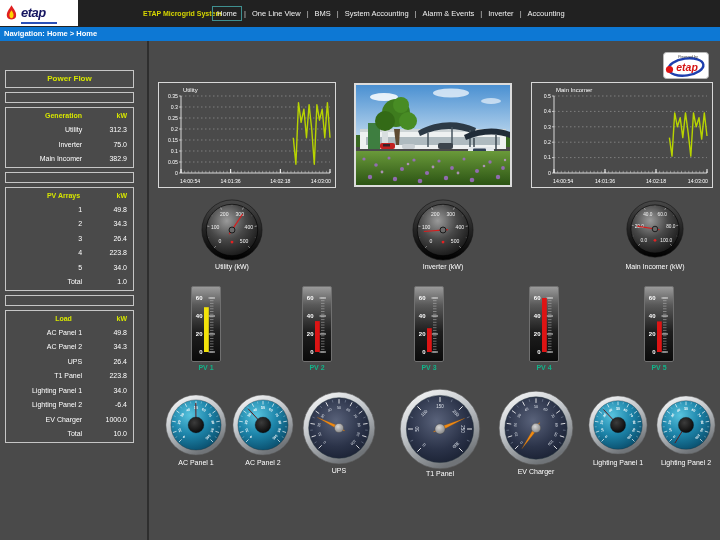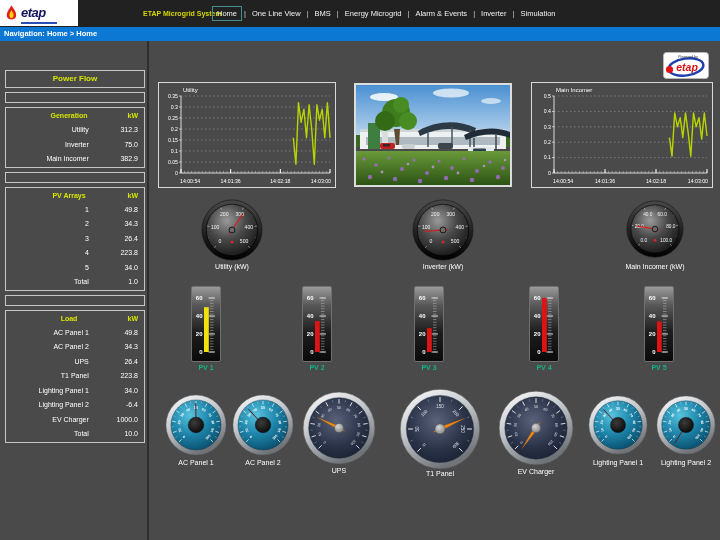--- a/index.html
+++ b/index.html
@@ -16,21 +16,21 @@
   .menu{position:absolute;left:212px;top:0;height:27px;display:flex;align-items:center;
         font-size:7.5px;color:#f2f2f2;}
   .menu-item{padding:2px 4px;white-space:nowrap;}
   .menu-item.active{border:1px solid #3f8f8f;}
   .sep{color:#cfcfcf;margin:0 2px;}
   
   .breadcrumb-bar{position:absolute;left:0;top:27px;width:720px;height:14px;background:#0d78d4;
         color:#fff;font-size:7.5px;font-weight:bold;line-height:14px;padding-left:4px;box-sizing:border-box;}
   .v-divider{position:absolute;left:147px;top:41px;width:2px;height:499px;background:#2e2e2e;}
   
-  .left-panel{position:absolute;left:5px;top:70px;width:140px;}
+  .left-panel{position:absolute;left:5px;top:70px;width:129px;}
   .pf-box{border:1px solid #c6c6c6;margin-bottom:4px;}
   .pf-title{height:16px;line-height:16px;text-align:center;color:#d6e600;font-weight:bold;font-size:8px;}
   .pf-spacer{height:9px;}
   .pf-head{display:flex;height:15px;line-height:15px;font-size:7px;font-weight:bold;color:#d6e600;}
   .pf-sec-name{flex:1;text-align:center;padding-left:20px;}
   .pf-sec-unit{width:26px;text-align:right;padding-right:6px;}
   .pf-row{display:flex;height:14.5px;line-height:14.5px;font-size:7px;color:#fff;}
   .rl{width:60%;text-align:right;}
   .rv{flex:1;text-align:right;padding-right:6px;}
   
@@ -62,27 +62,27 @@
     </div>
   </div>
   <div class="app-title">ETAP Microgrid System</div>
   <nav class="menu" id="menu">
       <span class="menu-item active">Home</span>
       <span class="sep">|</span>
       <span class="menu-item">One Line View</span>
       <span class="sep">|</span>
       <span class="menu-item">BMS</span>
       <span class="sep">|</span>
-      <span class="menu-item">Energy Microgrid</span>
+      <span class="menu-item">System Accounting</span>
       <span class="sep">|</span>
       <span class="menu-item">Alarm &amp; Events</span>
       <span class="sep">|</span>
       <span class="menu-item">Inverter</span>
       <span class="sep">|</span>
-      <span class="menu-item">Simulation</span>
+      <span class="menu-item">Accounting</span>
     </nav>
 </header>
 
 <div class="breadcrumb-bar">
   <span>Navigation: Home &gt; Home</span>
 </div>
 <div class="v-divider"></div>
 
 <div class="left-panel" id="power-flow-panel">
     <div class="pf-box pf-title">Power Flow</div>

